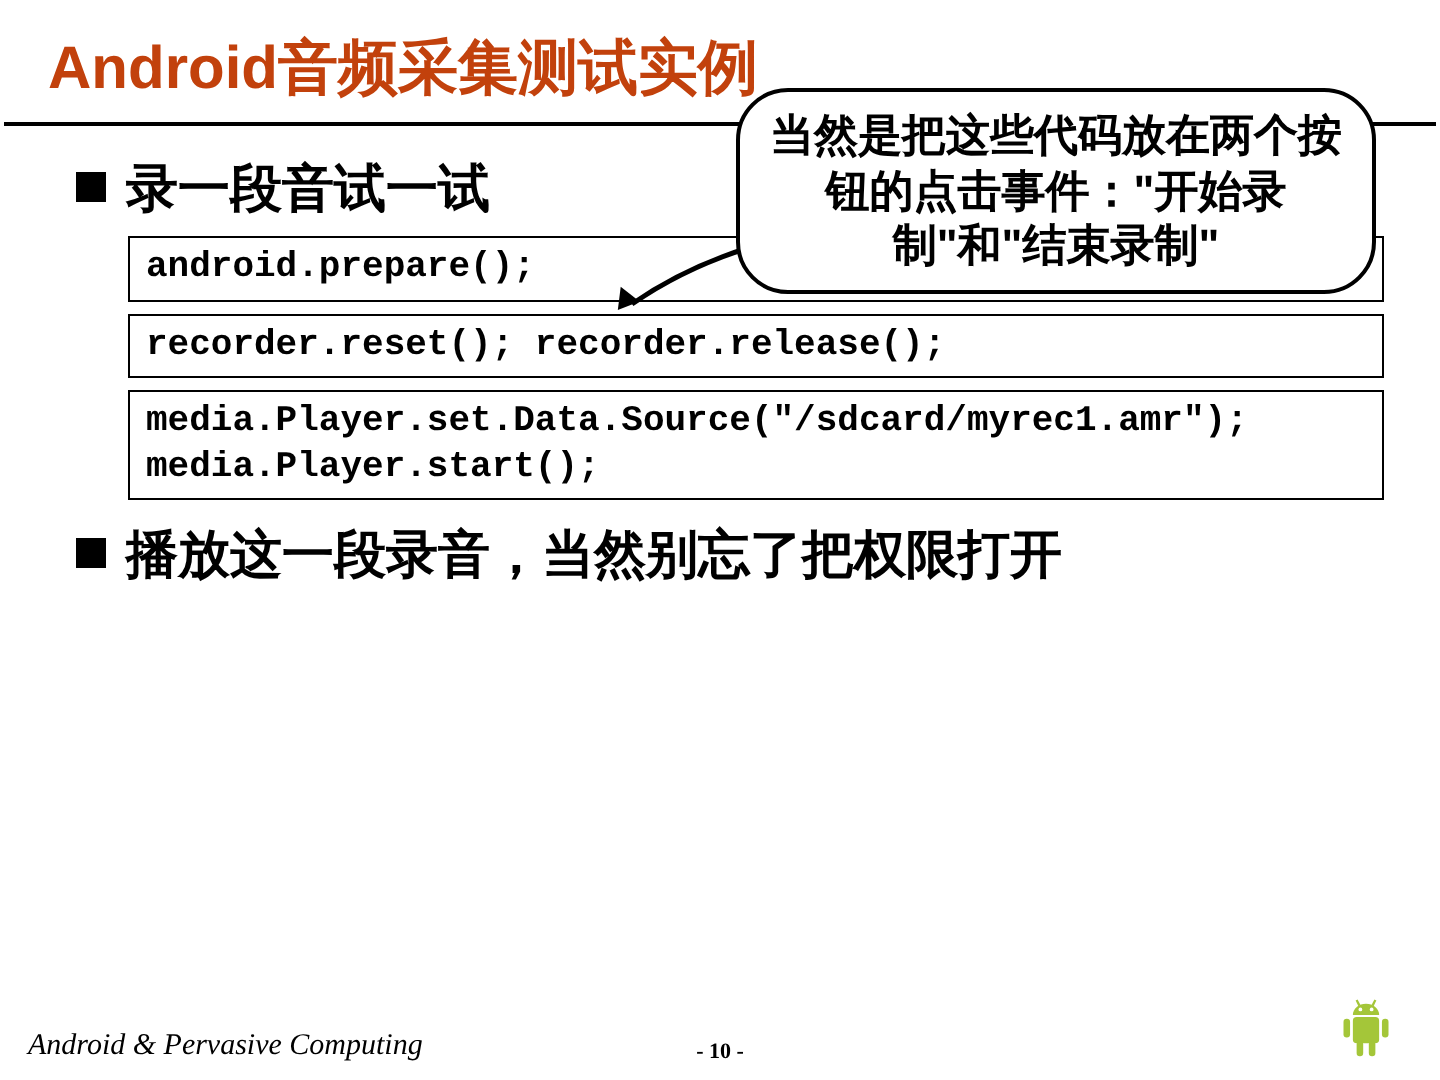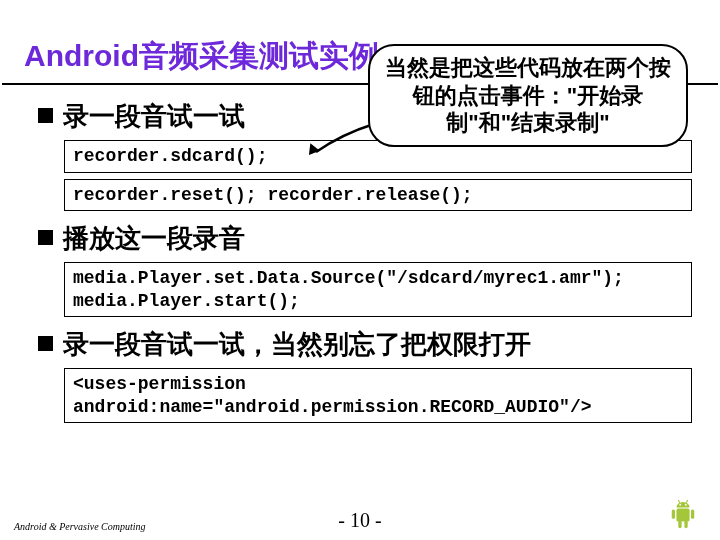--- a/index.html
+++ b/index.html
@@ -8,22 +8,21 @@
     height: 540px;
     background: #fff;
     font-family: "Microsoft YaHei", "SimHei", Arial, sans-serif;
     position: relative;
     overflow: hidden;
   }
   .slide-title {
     font-size: 30px;
     font-weight: bold;
     padding: 14px 24px 4px 24px;
-    color: #6d28d9;
-    margin-top: 22px;
+    color: #c2410c;
   }
   .title-underline {
     margin: 2px 2px 0 2px;
     border-top: 2px solid #000;
   }
   .content {
     padding: 6px 28px 4px 38px;
   }
   .bullet-row {
     display: flex;
@@ -79,31 +78,32 @@
     position: absolute;
     bottom: 8px;
     left: 0;
     width: 100%;
     display: flex;
     justify-content: space-between;
     align-items: flex-end;
     padding: 0 22px 0 14px;
   }
   .footer-left {
-    font-size: 10px;
+    font-size: 15px;
     font-style: italic;
     font-family: "Times New Roman", serif;
   }
   .footer-center {
     position: absolute;
     left: 50%;
     transform: translateX(-50%);
     bottom: 8px;
-    font-size: 20px;
+    font-size: 11px;
     font-family: "Times New Roman", serif;
+    font-weight: bold;
   }
   .android-icon {
     width: 30px;
     height: 34px;
     position: relative;
   }
   .android-icon svg { width: 100%; height: 100%; }
   .arrow-end {
     position: absolute;
     width: 0; height: 0;
@@ -125,36 +125,30 @@
   <path d="M72,2 Q40,12 14,30"></path>
 </svg>
 <div class="arrow-end" style="top:146px;left:306px;transform:rotate(38deg);"></div>
 
 <div class="content">
 
   <div class="bullet-row">
     <div class="sq-bullet"></div>
     <div class="bullet-text">录一段音试一试</div>
   </div>
-  <div class="code-box"><span>recorder.sdcard();</span></div>
+  <div class="code-box"><span>android.prepare();</span></div>
   <div class="code-box"><span>recorder.reset(); recorder.release();</span></div>
 
-  <div class="bullet-row" style="margin-top:10px;">
-    <div class="sq-bullet"></div>
-    <div class="bullet-text">播放这一段录音</div>
-  </div>
   <div class="code-box" style="white-space:pre-line;"><span>media.Player.set.Data.Source("/sdcard/myrec1.amr");
 media.Player.start();</span></div>
 
   <div class="bullet-row" style="margin-top:10px;">
     <div class="sq-bullet"></div>
-    <div class="bullet-text">录一段音试一试，当然别忘了把权限打开</div>
+    <div class="bullet-text">播放这一段录音，当然别忘了把权限打开</div>
   </div>
-  <div class="code-box" style="white-space:pre-line;"><span>&lt;uses-permission
-android:name="android.permission.RECORD_AUDIO"/&gt;</span></div>
 
 </div>
 
 <div class="footer">
   <div class="footer-left">Android &amp; Pervasive Computing</div>
   <div class="android-icon">
     <svg viewBox="0 0 32 36">
       <g fill="#a4c639">
         <path d="M9,10 a7,6 0 0 1 14,0 z"></path>
         <rect x="9" y="11" width="14" height="14" rx="2"></rect>

